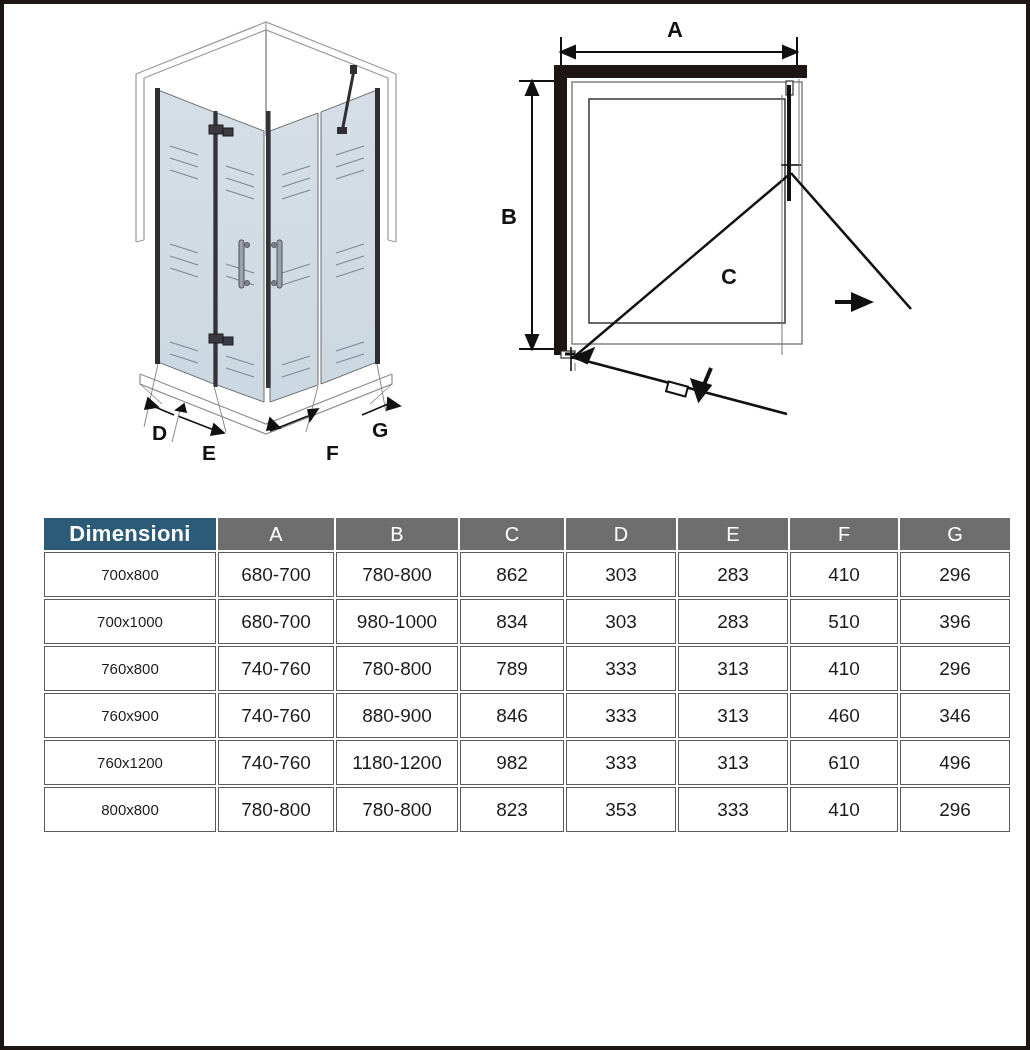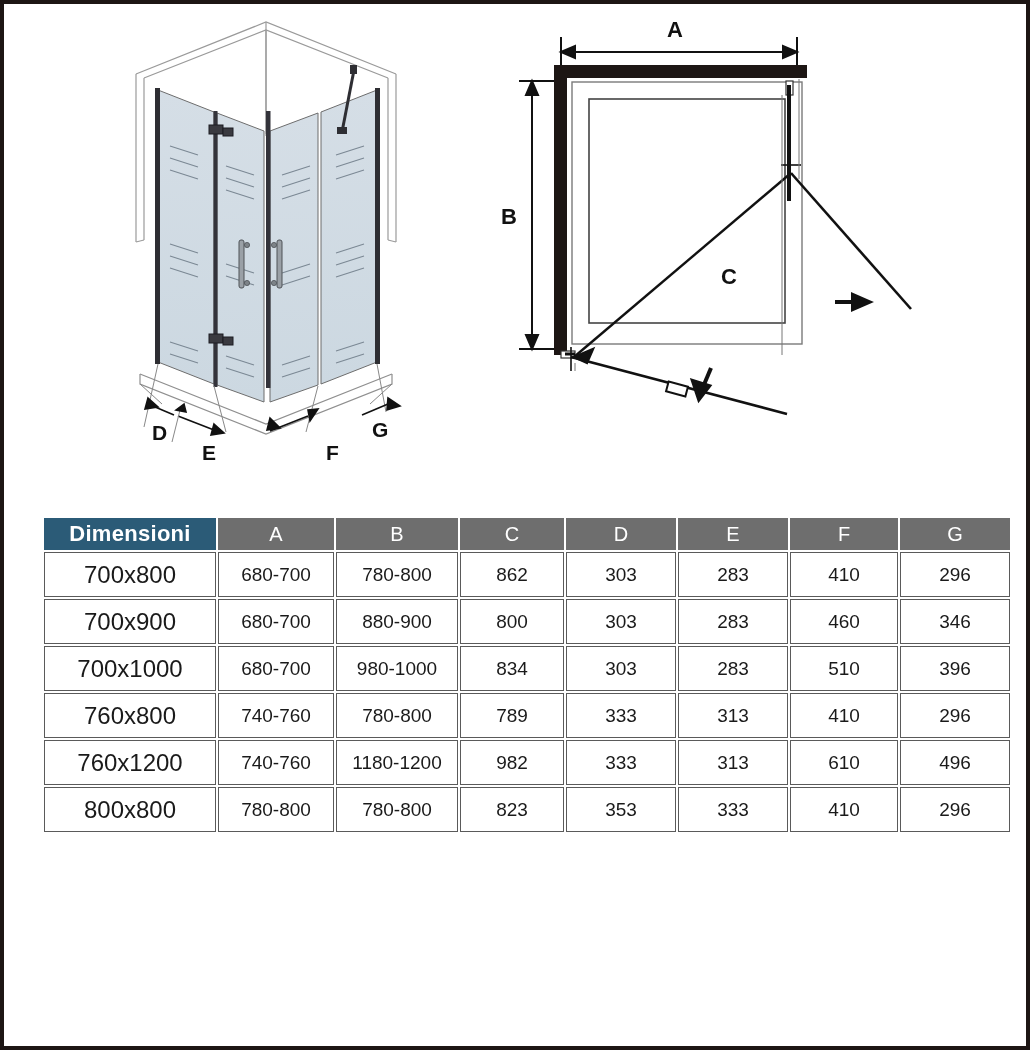--- a/index.html
+++ b/index.html
@@ -76,21 +76,21 @@
     letter-spacing: .3px;
     text-align: center;
   }
   table.spec tbody td {
     background: #ffffff;
     border: 1px solid #5a5a5a;
     height: 43px;
     font-size: 19px;
   }
   table.spec tbody td.label-col {
-    font-size: 24px;
+    font-size: 15px;
   }
   
   col.c-dim { width: 172px; }
   col.c-a   { width: 116px; }
   col.c-b   { width: 122px; }
   col.c-c   { width: 104px; }
   col.c-d   { width: 110px; }
   col.c-e   { width: 110px; }
   col.c-f   { width: 108px; }
   col.c-g   { width: 110px; }
@@ -328,50 +328,50 @@
           <td class="label-col">700x800</td>
           <td>680-700</td>
           <td>780-800</td>
           <td>862</td>
           <td>303</td>
           <td>283</td>
           <td>410</td>
           <td>296</td>
         </tr>
         <tr>
-          <td class="label-col">700x900</td>
-          <td>680-700</td>
-          <td>880-900</td>
-          <td>800</td>
-          <td>303</td>
-          <td>283</td>
-          <td>460</td>
-          <td>346</td>
-        </tr>
-        <tr>
           <td class="label-col">700x1000</td>
           <td>680-700</td>
           <td>980-1000</td>
           <td>834</td>
           <td>303</td>
           <td>283</td>
           <td>510</td>
           <td>396</td>
         </tr>
         <tr>
           <td class="label-col">760x800</td>
           <td>740-760</td>
           <td>780-800</td>
           <td>789</td>
           <td>333</td>
           <td>313</td>
           <td>410</td>
           <td>296</td>
         </tr>
         <tr>
+          <td class="label-col">760x900</td>
+          <td>740-760</td>
+          <td>880-900</td>
+          <td>846</td>
+          <td>333</td>
+          <td>313</td>
+          <td>460</td>
+          <td>346</td>
+        </tr>
+        <tr>
           <td class="label-col">760x1200</td>
           <td>740-760</td>
           <td>1180-1200</td>
           <td>982</td>
           <td>333</td>
           <td>313</td>
           <td>610</td>
           <td>496</td>
         </tr>
         <tr>

